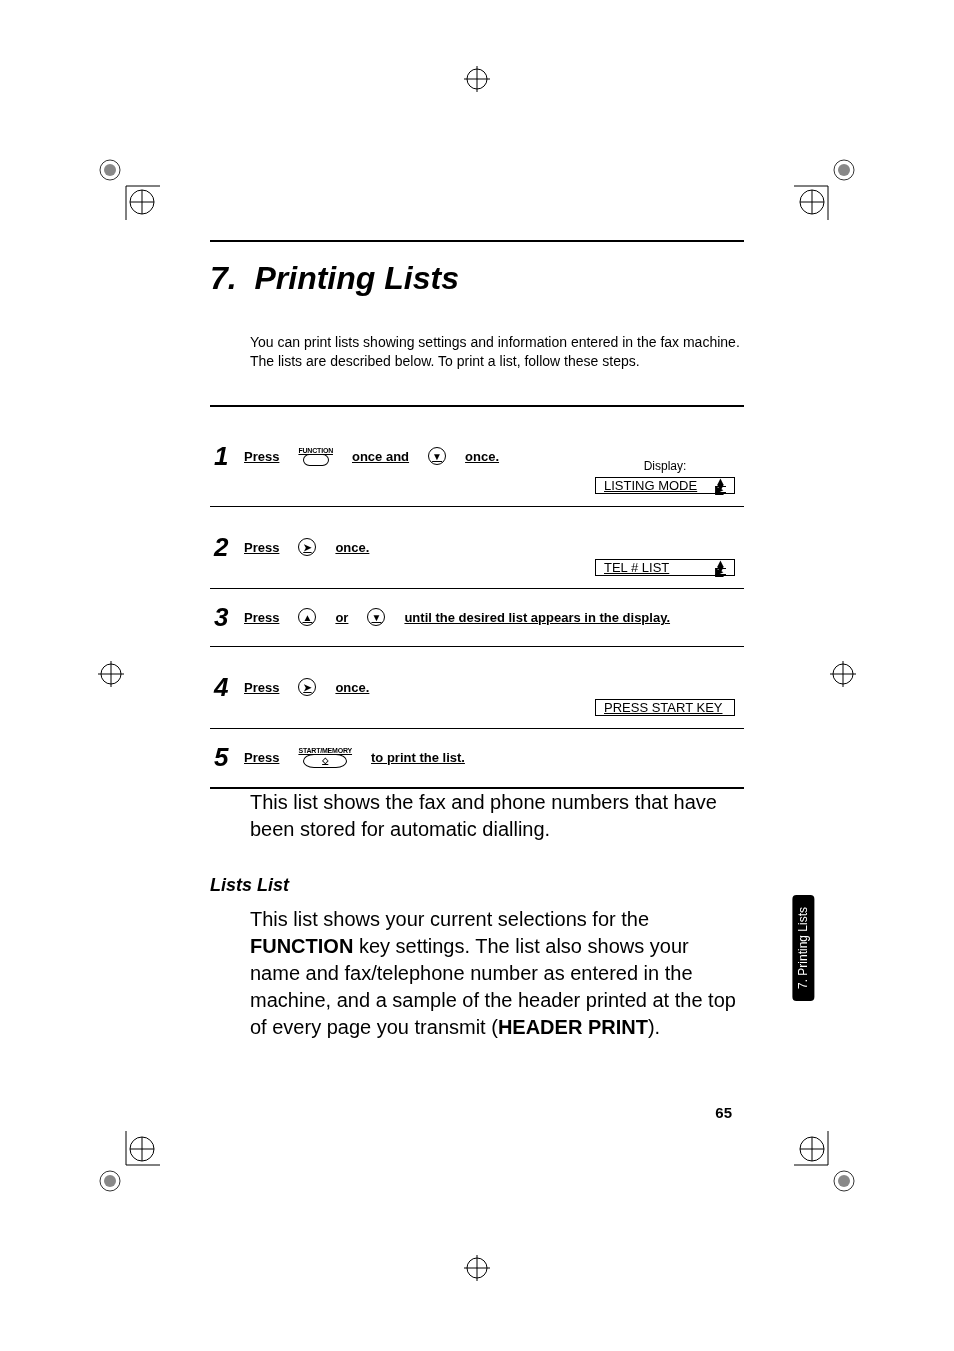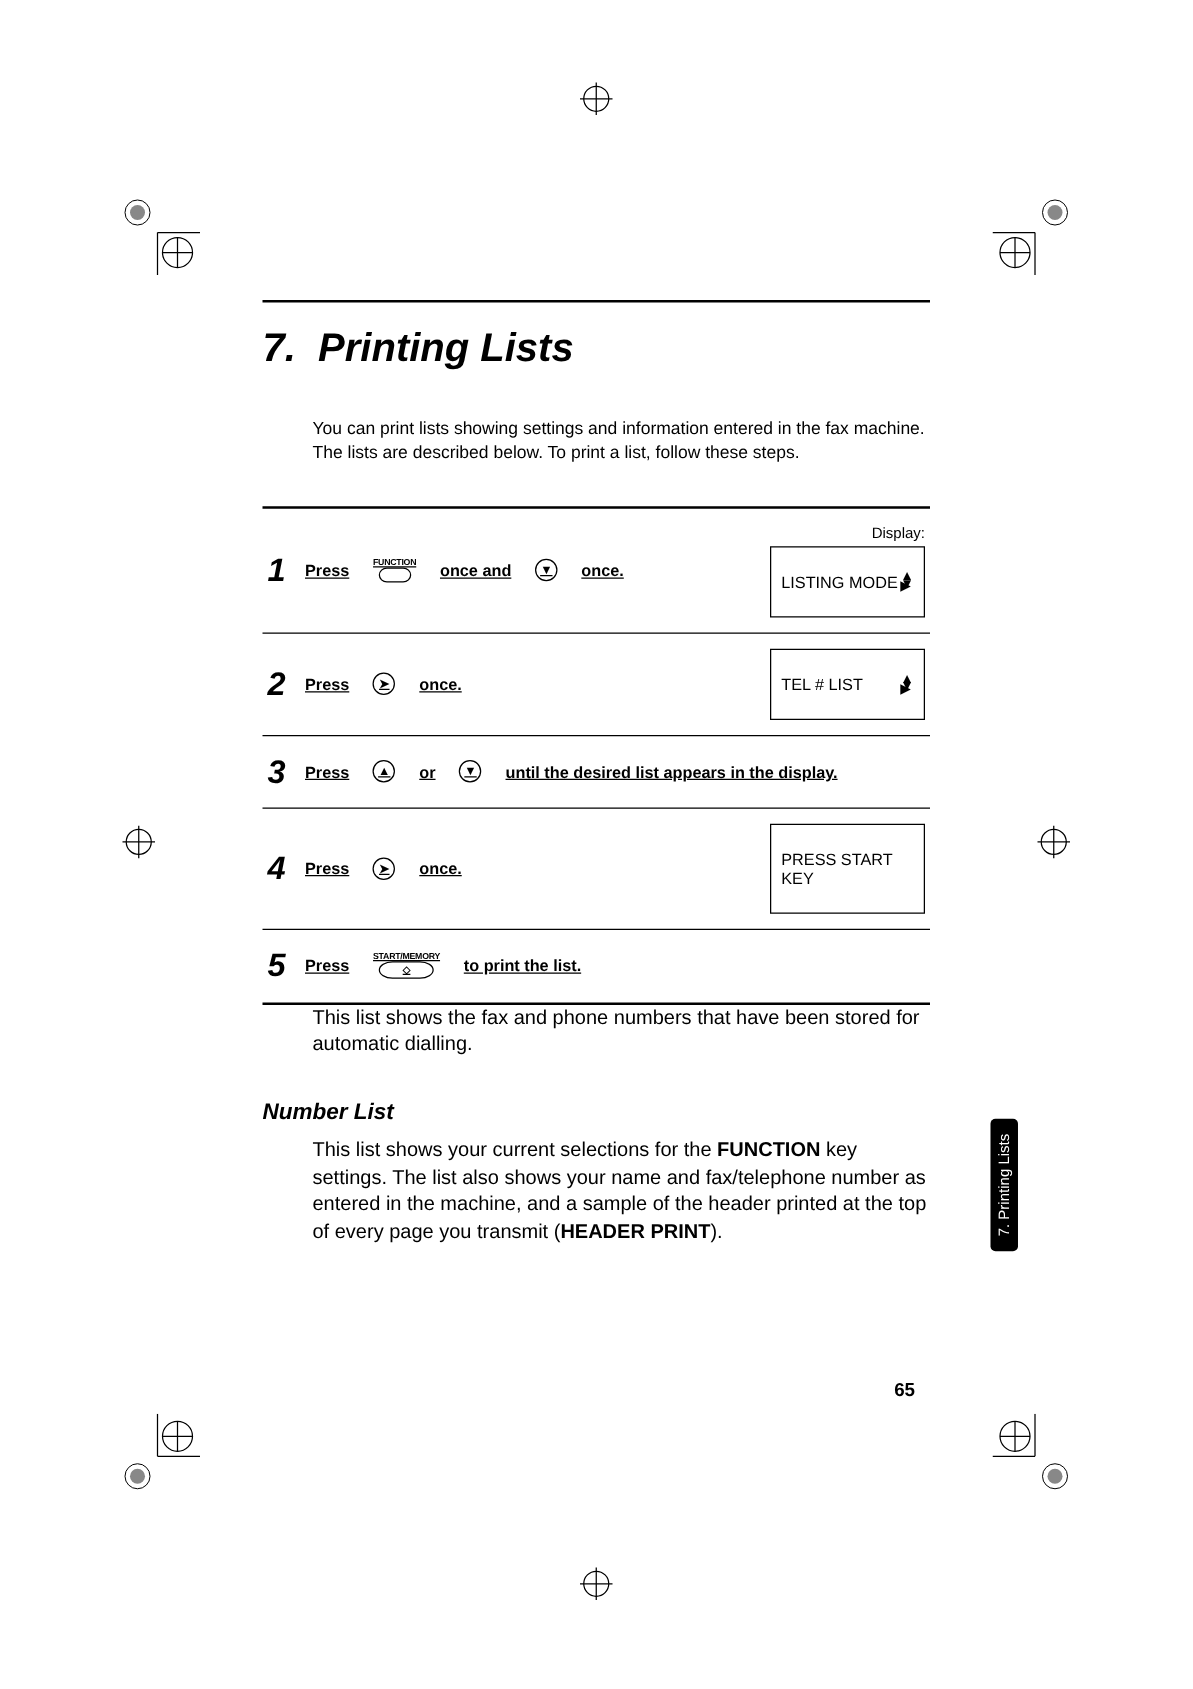--- a/index.html
+++ b/index.html
@@ -75,35 +75,37 @@
       align-items: center;
       flex-wrap: wrap;
       gap: 19px;
       text-decoration: underline;
     }
     .display-col {
       width: 150px;
       flex-shrink: 0;
       display: flex;
       flex-direction: column;
-      align-items: flex-end;
+      align-items: center;
       gap: 4px;
+      margin-top: 40px;
     }
     .display-label {
       font-size: 12px;
     }
     .lcd {
       border: 1px solid #000;
-      padding: 20px 8px;
+      padding: 0 8px;
       font-size: 13px;
-      width: 124px;
+      width: 140px;
       display: flex;
       align-items: center;
       justify-content: space-between;
       font-family: Arial, sans-serif;
+      text-decoration: underline;
     }
     .lcd-arrows {
       display: flex;
       flex-direction: column;
       line-height: 0.55;
       font-size: 11px;
     }
     .btn-stack {
       display: inline-flex;
       flex-direction: column;
@@ -145,21 +147,21 @@
     .section-heading {
       font-family: Arial, Helvetica, sans-serif;
       font-style: italic;
       font-weight: bold;
       font-size: 18px;
       margin-top: 32px;
       margin-bottom: 10px;
     }
     .section-body {
       margin-left: 40px;
-      font-size: 16px;
+      font-size: 20px;
       line-height: 1.35;
     }
     
     .tab {
       position: absolute;
       right: -70px;
       top: 655px;
       background: #000;
       color: #fff;
       font-size: 12px;
@@ -334,21 +336,21 @@
           <span class="btn-shape wide">◇</span>
         </span>
         <span> to print the list.</span>
       </div>
     </div>
 
   </div>
 
   <p class="section-body">This list shows the fax and phone numbers that have been stored for automatic dialling.</p>
 
-  <h2 class="section-heading">Number List</h2>
+  <h2 class="section-heading">Lists List</h2>
   <p class="section-body">
     <span>This list shows your current selections for the </span><b>FUNCTION</b><span> key settings. The list also shows your name and fax/telephone number as entered in the machine, and a sample of the header printed at the top of every page you transmit (</span><b>HEADER PRINT</b><span>).</span>
   </p>
 
 
   <div class="tab">7. Printing Lists</div>
   <div class="page-num">65</div>
 </div>
 
 </body></html>

